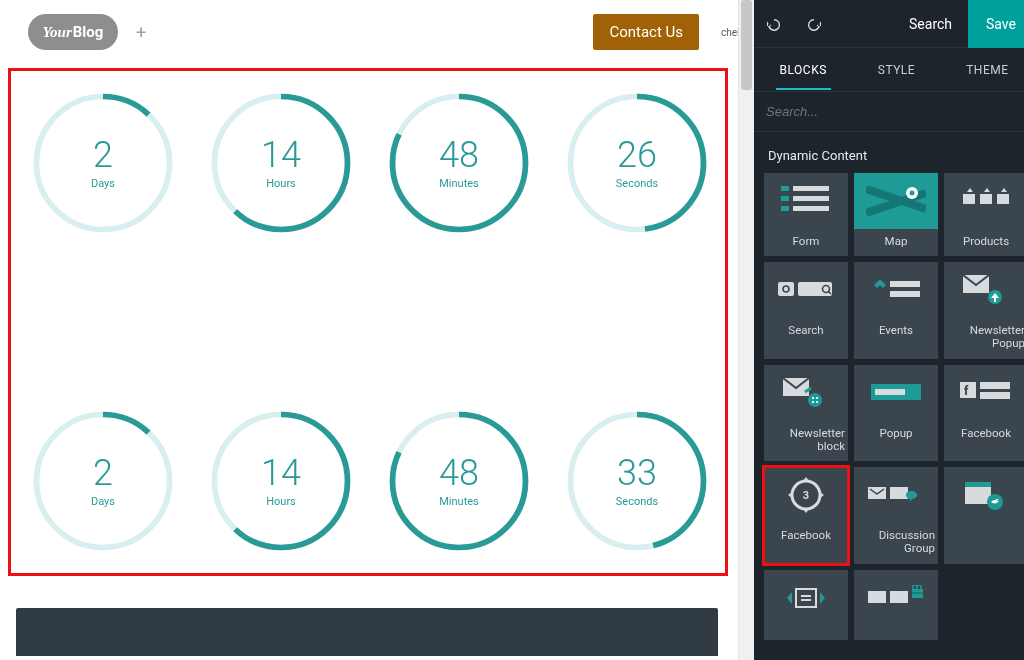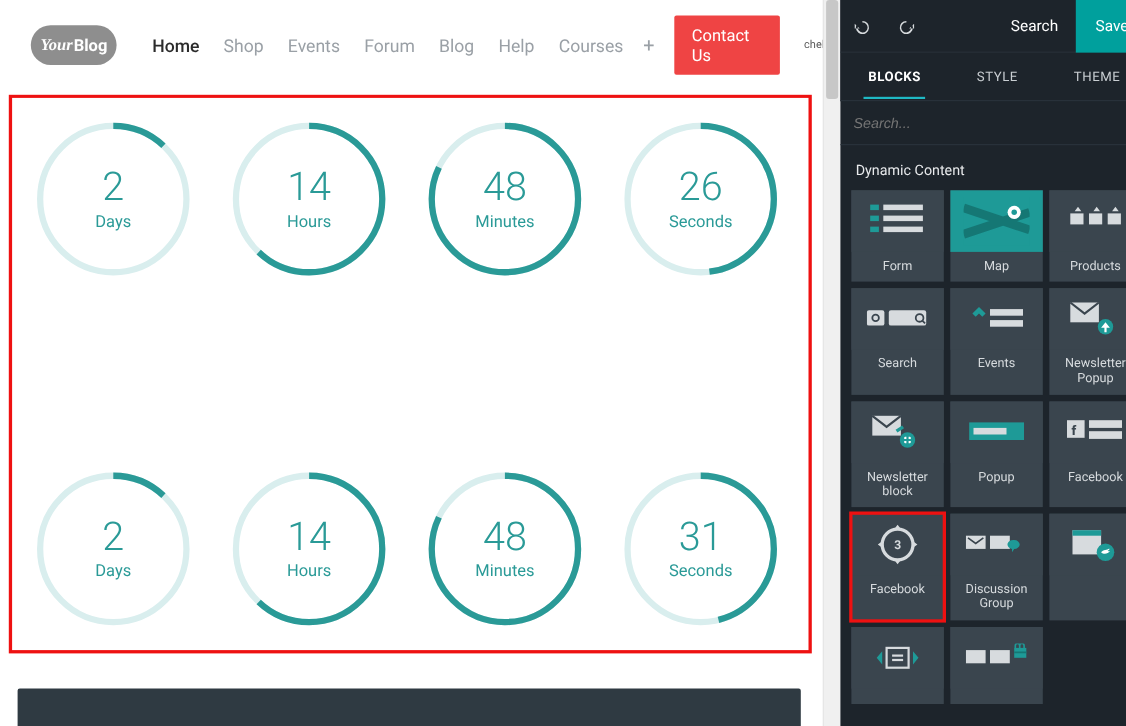--- a/index.html
+++ b/index.html
@@ -11,82 +11,73 @@
   .preview-scroll { position: absolute; right: 0; top: 0; bottom: 0; width: 16px; background: #f0f0f0; border-left: 1px solid #e5e5e5; }
   .preview-scroll-thumb { position: absolute; left: 2px; right: 2px; top: 0; height: 90px; background: #c7c7c7; border-radius: 3px; }
 
   .site-header { display: flex; align-items: center; gap: 18px; padding: 14px 12px 18px 28px; }
   .logo { width: 90px; height: 36px; background: #8e8e8e; border-radius: 18px / 50%; position: relative; display: flex; align-items: center; justify-content: center; color: #fff; font-weight: 700; font-size: 15px; }
   .logo .you { font-style: italic; font-family: Georgia, serif; font-weight: 800; margin-right: 1px; }
   nav.site-nav { display: flex; align-items: center; gap: 22px; font-size: 16px; color: #9aa0a6; margin-left: 14px; }
   nav.site-nav .item { cursor: pointer; }
   nav.site-nav .active { color: #2b2b2b; font-weight: 500; }
   .plus { font-size: 18px; color: #9aa0a6; }
-  .contact-btn { margin-left: auto; background: #ef4444; color: #fff; padding: 9px 16px; border-radius: 2px; font-size: 15px; cursor: pointer; }
+  .contact-btn { margin-left: auto; background: #a16207; color: #fff; padding: 9px 16px; border-radius: 2px; font-size: 15px; cursor: pointer; }
   .user-fragment { color: #5b5b5b; font-size: 10px; margin-left: 4px; }
 
   .canvas-area { flex: 1; padding: 0 10px 10px 8px; overflow: hidden; margin-right: 16px; }
   .selection { border: 3px solid #e11; padding: 16px 12px 16px 16px; height: 508px; display: flex; flex-direction: column; justify-content: space-between; }
   .countdown-row { display: flex; gap: 26px; justify-content: flex-start; }
   .ring { position: relative; width: 152px; height: 152px; }
   .ring svg { width: 100%; height: 100%; transform: rotate(-90deg); }
   .ring .track { stroke: #d9eeee; }
   .ring .prog { stroke: #2a9a97; }
   .ring-center { position: absolute; inset: 0; display: flex; flex-direction: column; align-items: center; justify-content: center; color: #2a9a97; }
   .ring-center .num { font-size: 36px; font-weight: 300; line-height: 1; }
-  .ring-center .lab { font-size: 15px; margin-top: 4px; color: #2a9a97; }
+  .ring-center .lab { font-size: 11px; margin-top: 4px; color: #2a9a97; }
   .below-bar { margin-top: 10px; height: 48px; background: #2f3a42; border-radius: 2px 2px 0 0; margin: 32px 10px 0 8px; }
 
   
   .editor { width: 289px; background: #1d242b; color: #d7dbde; display: flex; flex-direction: column; position: relative; }
   .ed-top { display: flex; align-items: center; height: 48px; background: #1d242b; border-bottom: 1px solid #2b343c; }
   .ed-icon-btn { width: 40px; height: 48px; display: flex; align-items: center; justify-content: center; color: #d7dbde; cursor: pointer; font-size: 14px; }
   .ed-spacer { flex: 1; }
   .discard { padding: 0 16px; line-height: 48px; font-size: 14px; color: #fff; cursor: pointer; }
   .save { padding: 0 18px; line-height: 48px; background: #00a09d; color: #fff; font-size: 14px; cursor: pointer; }
 
   .ed-tabs { display: flex; height: 44px; align-items: center; justify-content: space-around; background: #1d242b; font-size: 12px; letter-spacing: .5px; border-bottom: 1px solid #2b343c; }
   .ed-tab { color: #c9ced2; cursor: pointer; padding: 12px 4px; position: relative; }
-  .ed-tab.active { color: #fff; font-weight: 700; }
+  .ed-tab.active { color: #fff; font-weight: 400; }
   .ed-tab.active::after { content: ""; position: absolute; left: 0; right: 0; bottom: -1px; height: 2px; background: #1fb9c4; }
 
   .search-row { padding: 6px 10px; border-bottom: 1px solid #2b343c; }
   .search-row input { width: 100%; background: transparent; border: none; outline: none; color: #b8bfc4; font-size: 13px; font-style: italic; padding: 6px 2px; }
 
   .ed-body { flex: 1; overflow: hidden; position: relative; padding: 14px 6px 6px 10px; }
   .section-title { font-size: 13px; color: #e8eaec; margin: 2px 2px 10px 4px; }
   .block-grid { display: grid; grid-template-columns: repeat(3, 84px); gap: 6px; }
   .block { width: 84px; background: #3a454e; display: flex; flex-direction: column; align-items: center; cursor: grab; border-radius: 0; }
   .block .thumb { width: 84px; height: 56px; background: #3a454e; display: flex; align-items: center; justify-content: center; color: #d7dbde; }
   .block .thumb svg { display: block; }
   .block .thumb.map { background: #1e9a97; }
   .block .thumb.blog { background: #3a454e; }
-  .block .cap { font-size: 11.5px; color: #d7dbde; text-align: center; padding: 6px 3px 8px; line-height: 1.15; }
+  .block .cap { font-size: 11.5px; color: #d7dbde; text-align: right; padding: 6px 3px 8px; line-height: 1.15; }
   .block.highlight { outline: 3px solid #e11; outline-offset: -1px; }
 </style>
 </head>
 <body>
 
 <div class="app">
 
   <div class="preview-col">
     <header class="site-header">
       <div class="logo">
         <span class="you">Your</span>
           <span>Blog</span>
       </div>
-      <nav class="site-nav" id="site-nav">
-          <span class="item active">Home</span>
-          <span class="item">Shop</span>
-          <span class="item">Events</span>
-          <span class="item">Forum</span>
-          <span class="item">Blog</span>
-          <span class="item">Help</span>
-          <span class="item">Courses</span>
-        </nav>
       <span class="plus">+</span>
       <span class="contact-btn">Contact Us</span>
       <span class="user-fragment">chell</span>
     </header>
 
     <div class="canvas-area">
       <div class="selection">
         <div class="countdown-row" id="cd-row-1">
             <div class="ring"><svg viewBox="0 0 160 160">
                 <circle class="track" cx="80" cy="80" r="70" fill="none" stroke-width="6"></circle>
@@ -136,21 +127,21 @@
                 <circle class="track" cx="80" cy="80" r="70" fill="none" stroke-width="6"></circle>
                 <circle class="prog" cx="80" cy="80" r="70" fill="none" stroke-width="6" stroke-dasharray="439.822971502571" stroke-dashoffset="79.16813487046281" stroke-linecap="butt"></circle>
               </svg><div class="ring-center">
                 <div class="num">48</div>
                 <div class="lab">Minutes</div>
               </div></div>
             <div class="ring"><svg viewBox="0 0 160 160">
                 <circle class="track" cx="80" cy="80" r="70" fill="none" stroke-width="6"></circle>
                 <circle class="prog" cx="80" cy="80" r="70" fill="none" stroke-width="6" stroke-dasharray="439.822971502571" stroke-dashoffset="237.50440461138837" stroke-linecap="butt"></circle>
               </svg><div class="ring-center">
-                <div class="num">31</div>
+                <div class="num">33</div>
                 <div class="lab">Seconds</div>
               </div></div>
           </div>
       </div>
       <div class="below-bar"></div>
     </div>
     <div class="preview-scroll">
       <div class="preview-scroll-thumb"></div>
     </div>
   </div>

